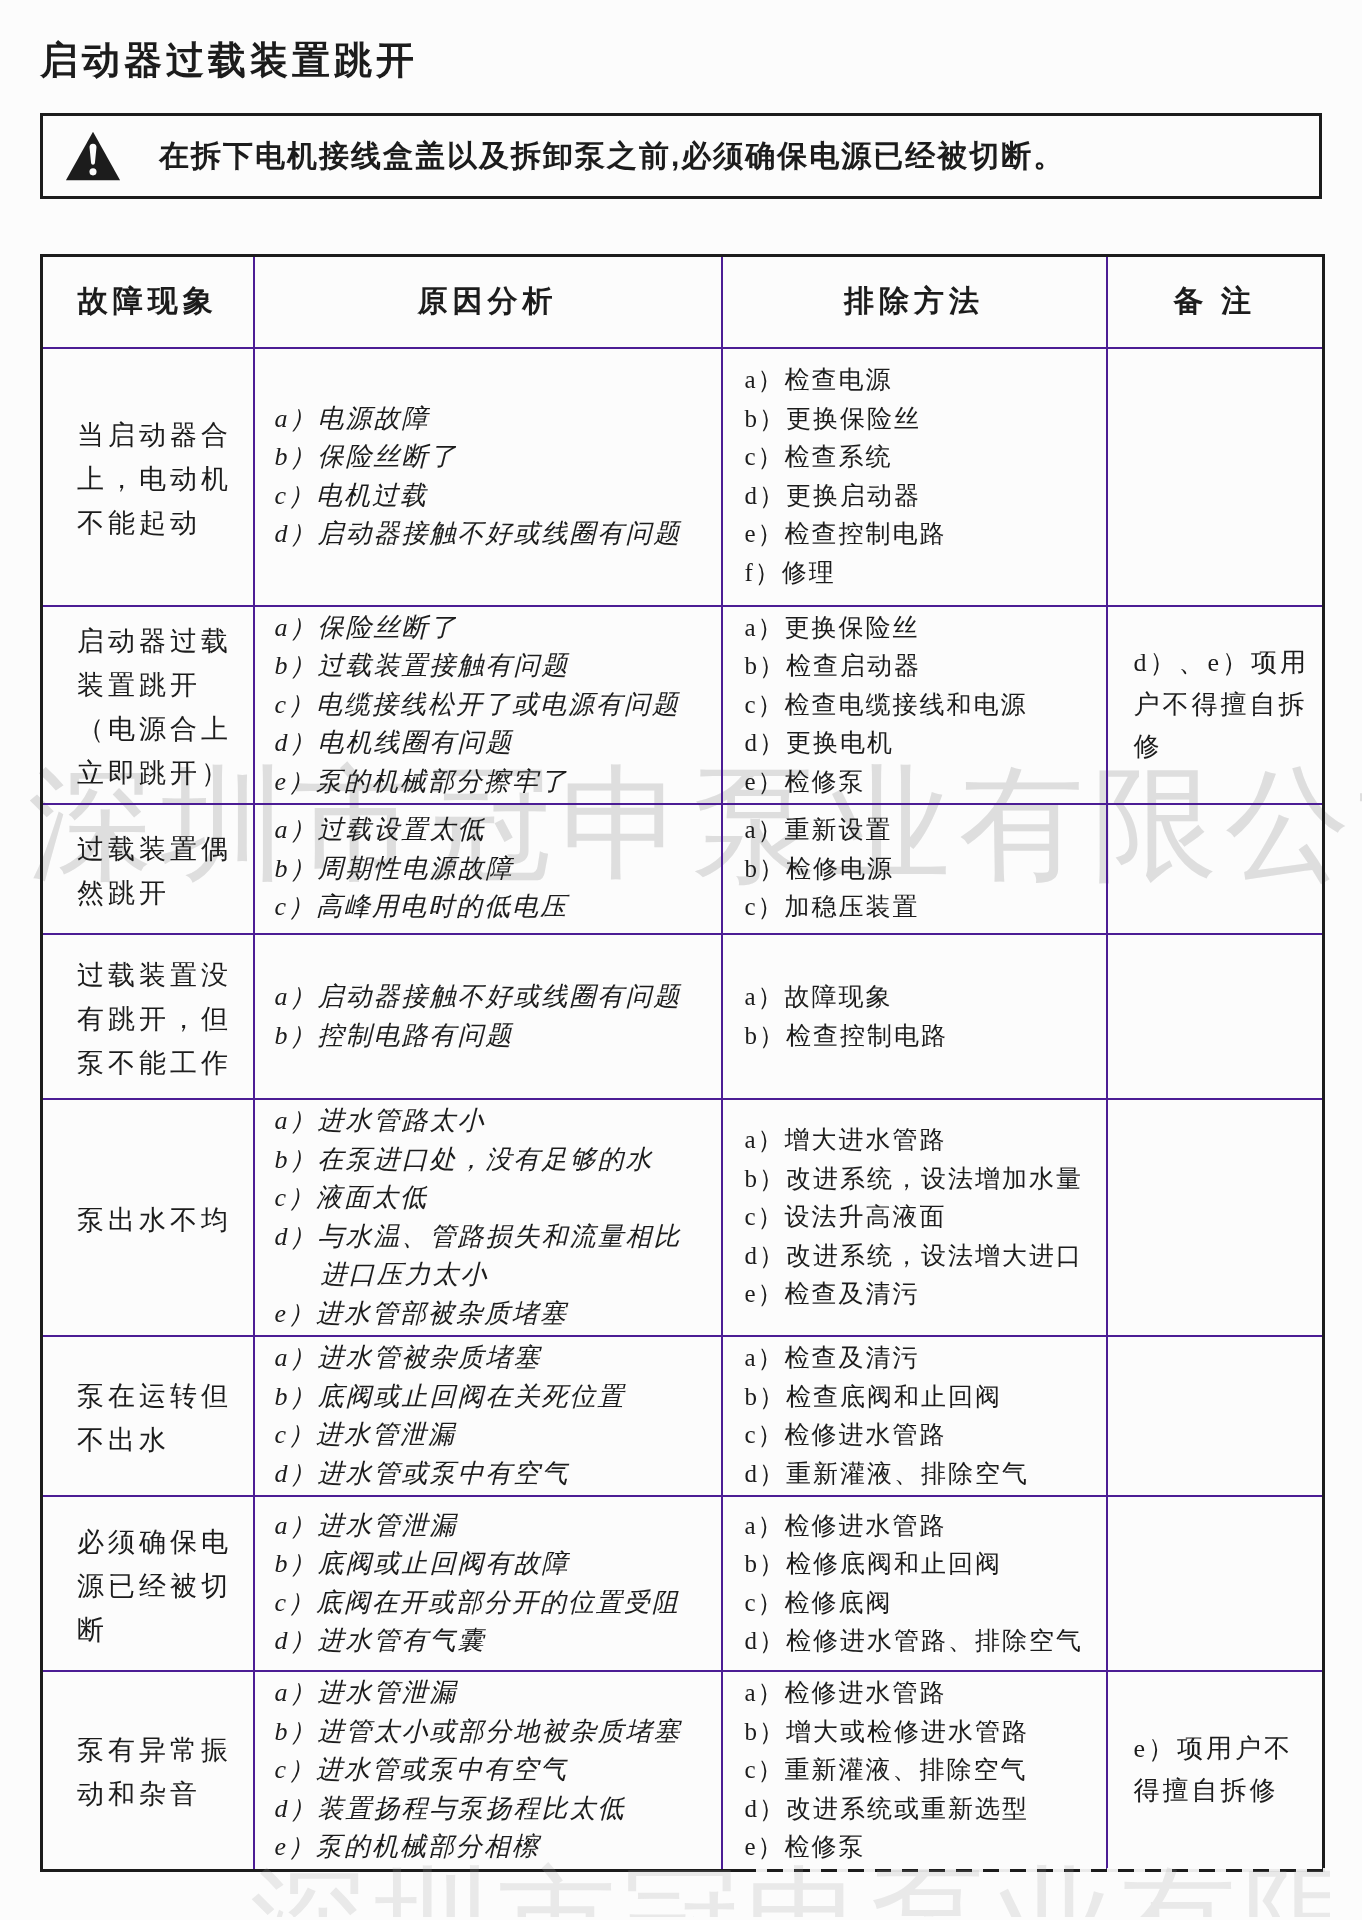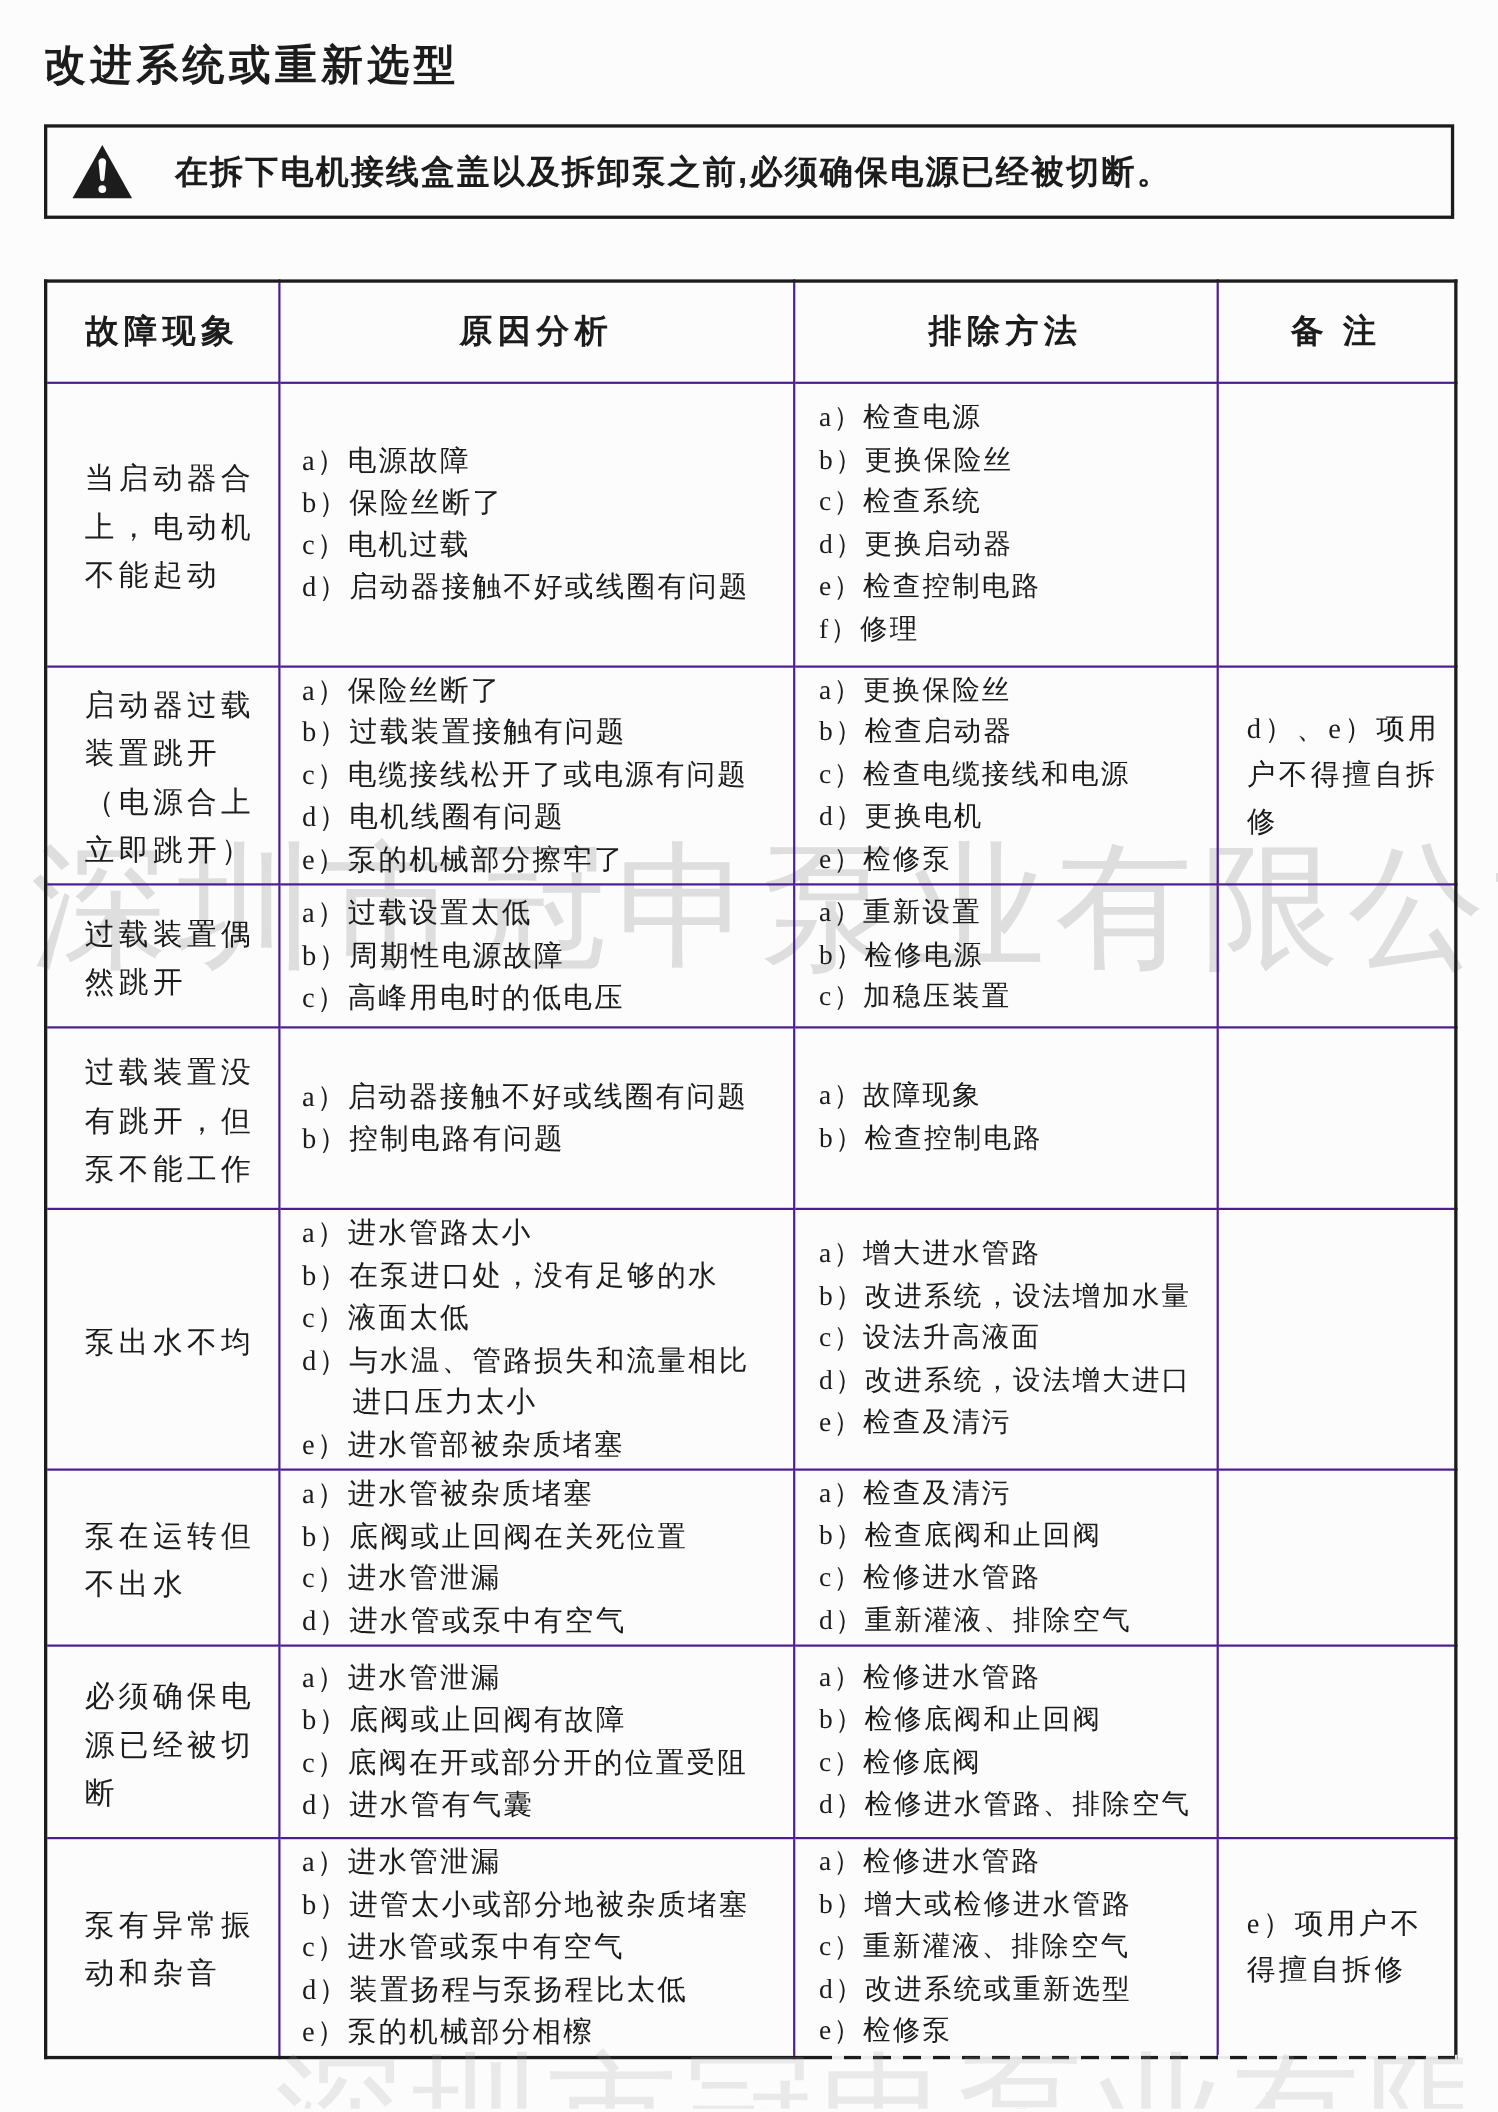--- a/index.html
+++ b/index.html
@@ -98,21 +98,21 @@
   tbody tr:nth-child(5){height:230px;}
   tbody tr:nth-child(6){height:153px;}
   tbody tr:nth-child(7){height:175px;}
   tbody tr:nth-child(8){height:199px;}
   .c-fault{
     padding:6px 4px 2px 34px;
     font-size:27px;
     line-height:44px;
     letter-spacing:4px;
   }
-  .c-causes{padding:2px 26px 2px 20px;font-size:26px;}
+  .c-causes{padding:2px 26px 2px 20px;font-size:26px;font-style:italic;}
   .c-remedies{padding:2px 8px 2px 22px;font-size:25px;}
   .c-note{
     padding:6px 4px 6px 26px;
     font-size:26px;
     line-height:42px;
     letter-spacing:3px;
   }
   .li{
     line-height:38.5px;
     padding-left:46px;
@@ -128,21 +128,21 @@
       rgba(252,252,252,0) 0 16px,
       rgba(252,252,252,0.92) 16px 27px);
     z-index:4;
   }
 </style>
 </head>
 <body>
 
 <div class="page">
 
-  <h1 class="title">改进系统或重新选型</h1>
+  <h1 class="title">启动器过载装置跳开</h1>
 
   <div class="warnbox">
     <svg class="warnicon" width="56" height="52" viewBox="0 0 60 54" aria-hidden="true">
       <polygon points="30,1 59,53 1,53" fill="#1c1c1c"></polygon>
       <path d="M30 14 c2.4 0 4 1.6 3.7 4 l-1.6 16 c-.15 1.5 -1 2.4 -2.1 2.4 s-1.95 -.9 -2.1 -2.4 l-1.6 -16 c-.3 -2.4 1.3 -4 3.7 -4 z" fill="#fdfdfd"></path>
       <circle cx="30" cy="44" r="3.8" fill="#fdfdfd"></circle>
     </svg>
     <div class="warntext">在拆下电机接线盒盖以及拆卸泵之前,必须确保电源已经被切断。</div>
   </div>
 

